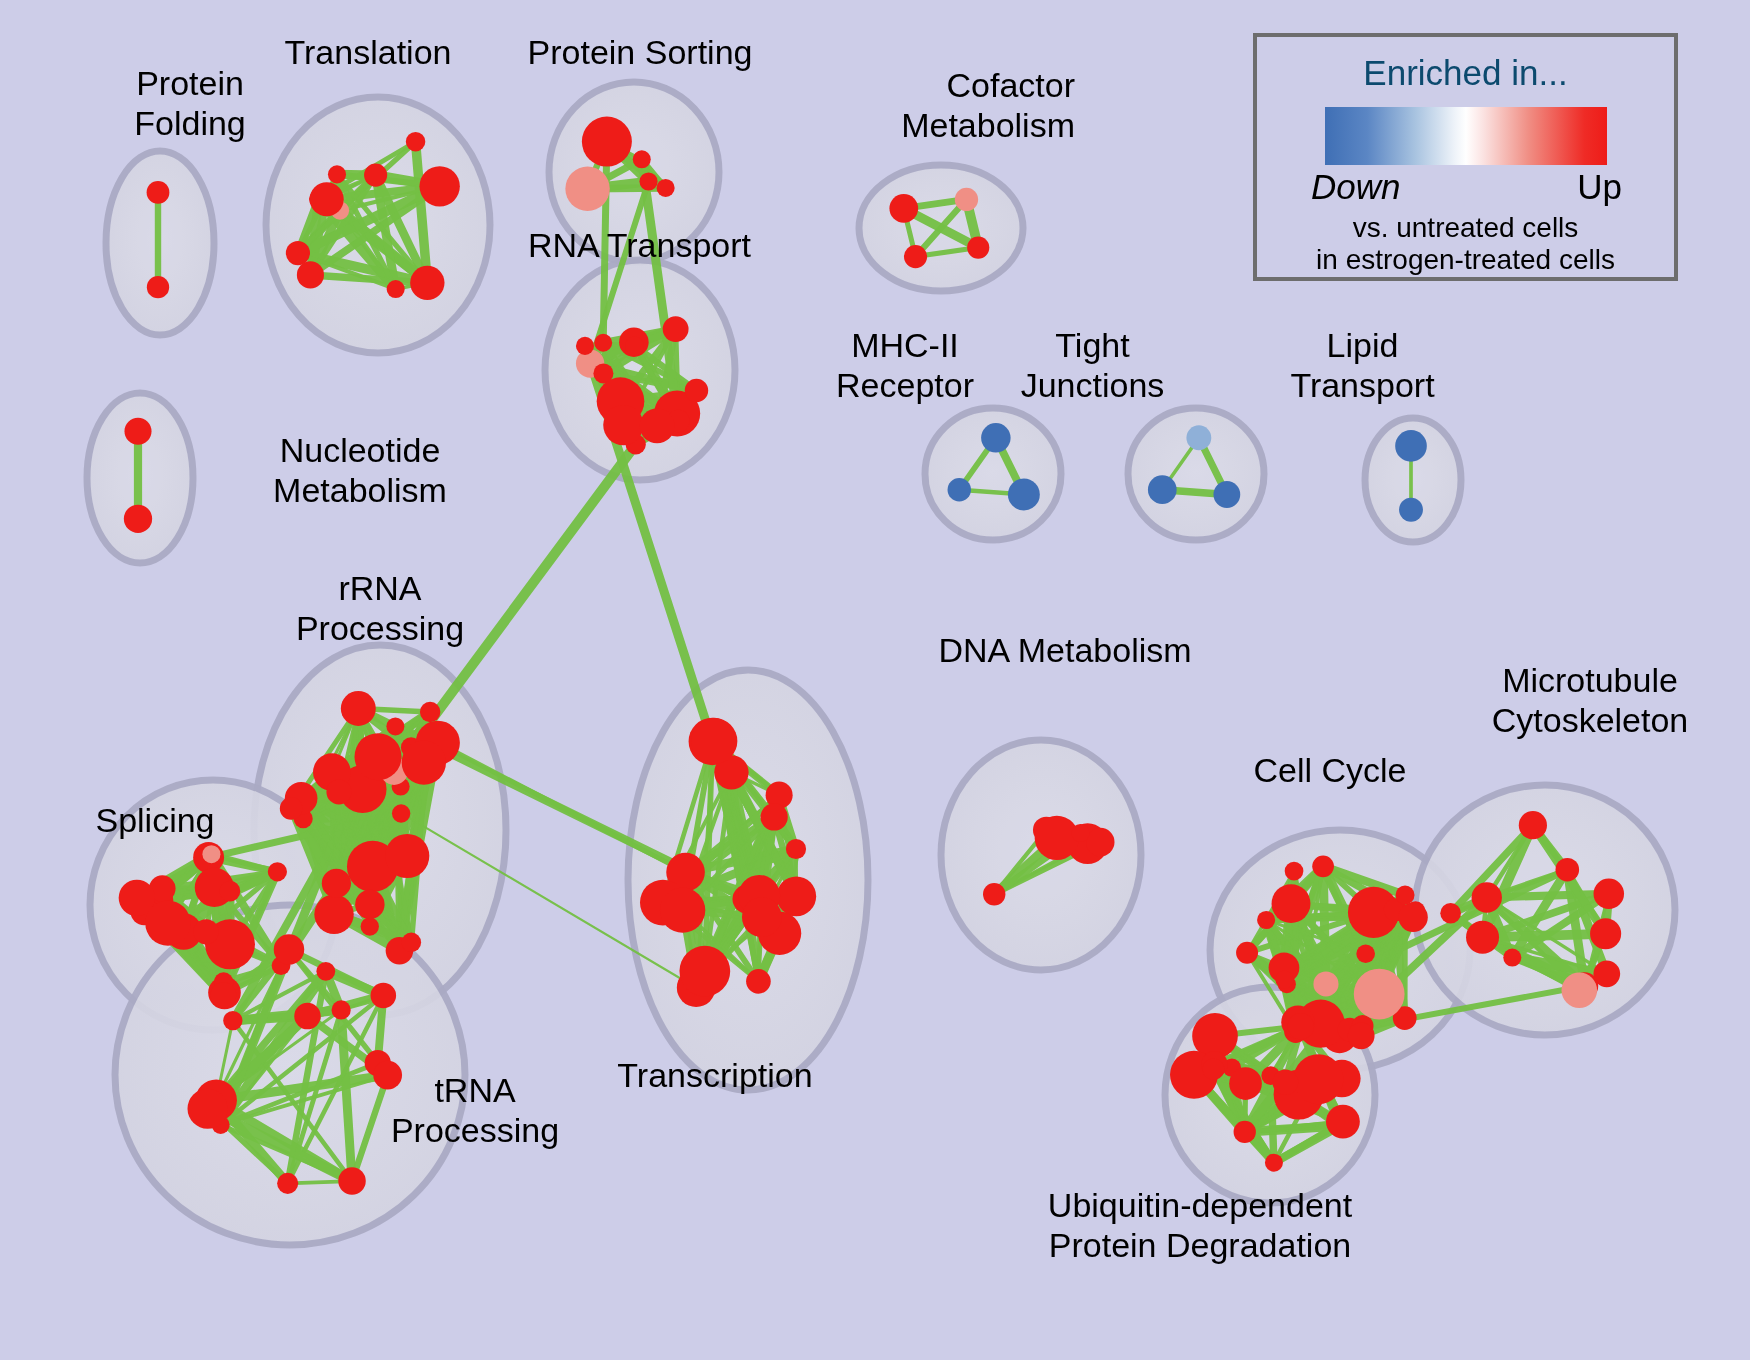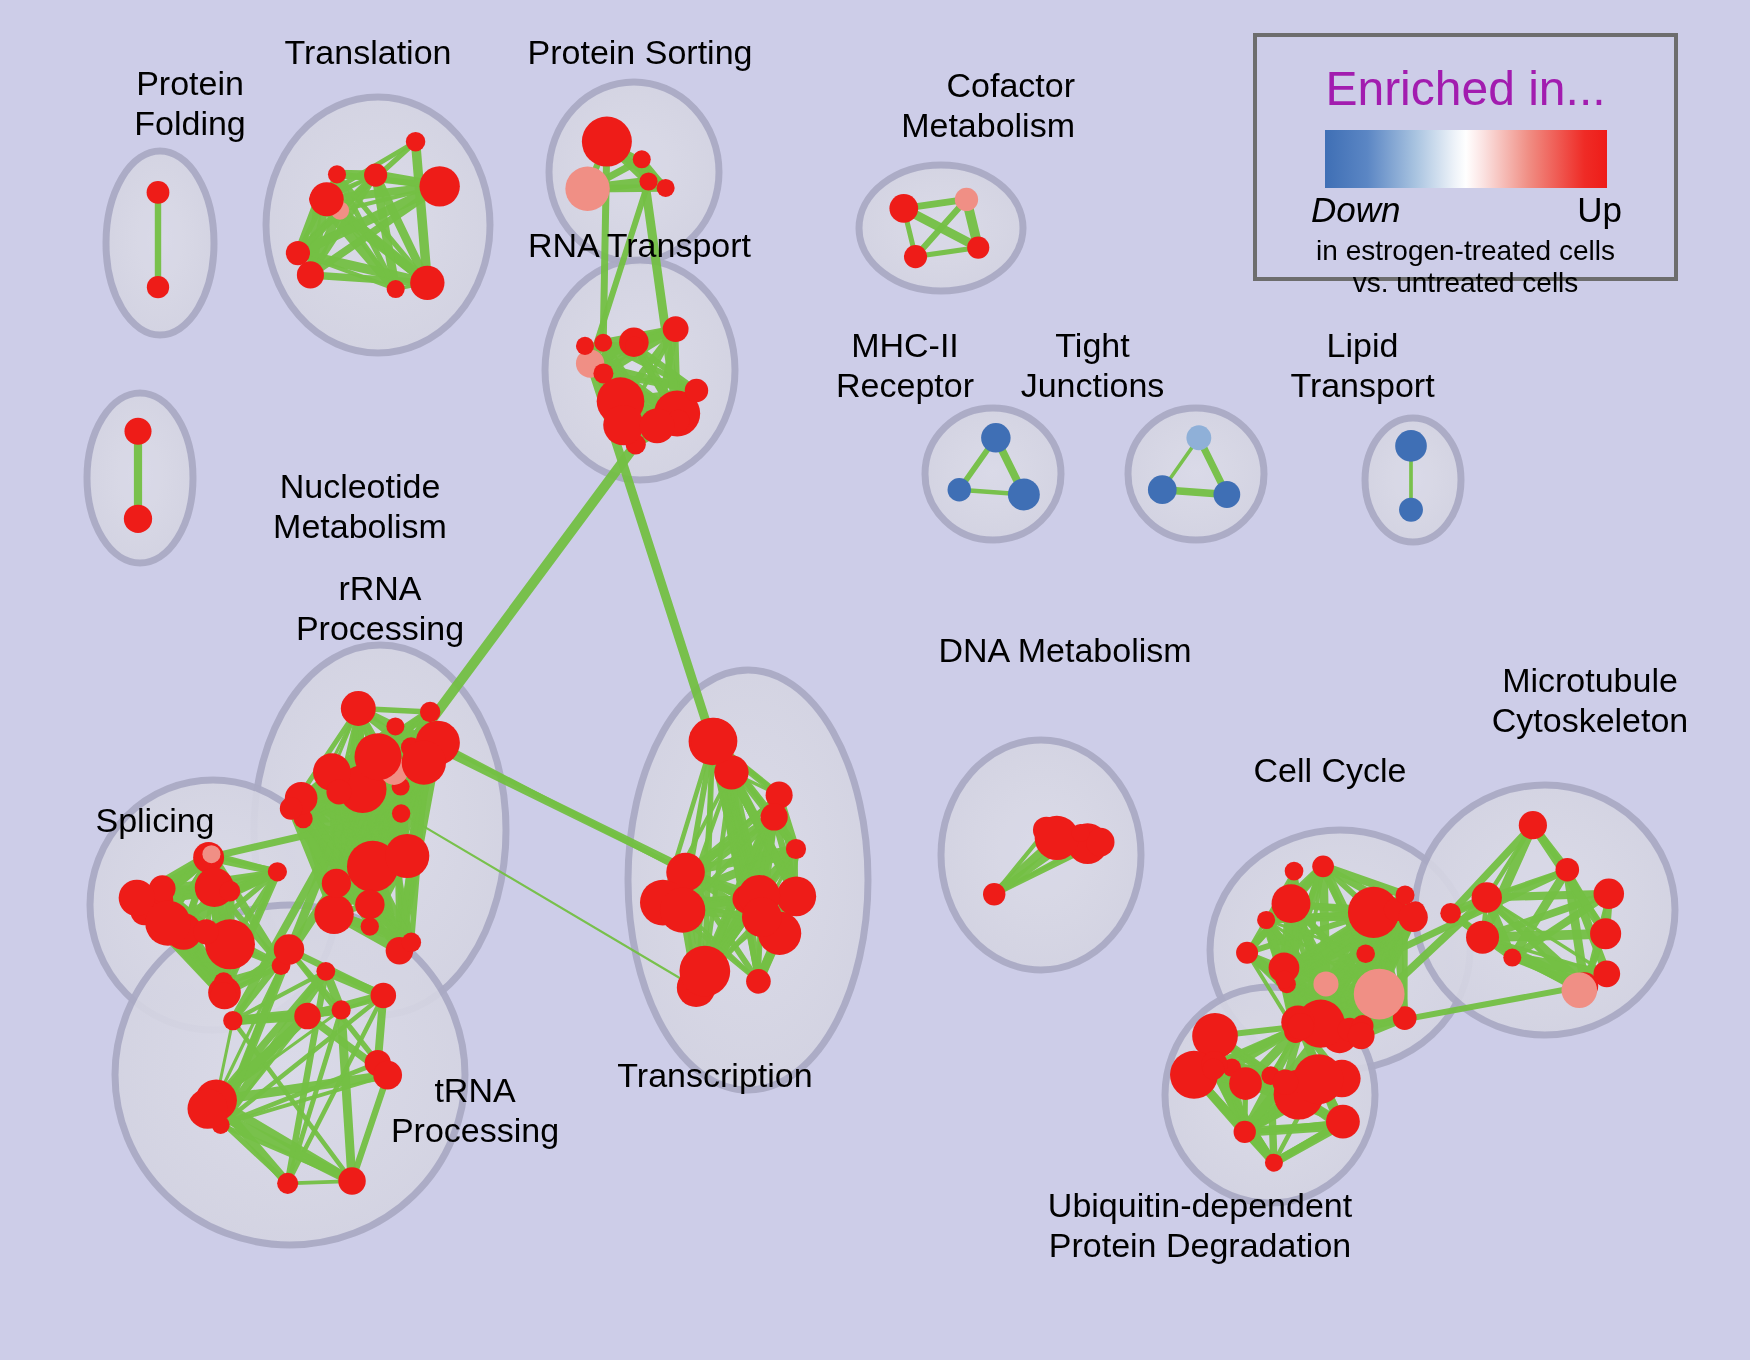--- a/index.html
+++ b/index.html
@@ -22,21 +22,21 @@
     pointer-events:none;
   }
   #legend{
     position:absolute;
     left:1253px;top:33px;width:425px;height:248px;
     background:#cdcde8;
     border:4px solid #6d6d6d;
     box-sizing:border-box;
   }
   #legend .lg-title{
-    text-align:center;font-size:48px;color:#a21caf;margin-top:24px;
+    text-align:center;font-size:35px;color:#0c4a6e;margin-top:16px;
     font-family:"Liberation Sans", sans-serif;
   }
   #legend .lg-bar{
     margin:14px auto 0 auto;width:282px;height:58px;
     background:linear-gradient(to right,#3f6fb5 0%,#5b86c4 15%,#a8c3e0 32%,#eef3f9 46%,#ffffff 50%,#fbe3e2 56%,#f08f85 72%,#ef2b26 92%,#ee1c18 100%);
   }
   #legend .lg-ends{
     position:relative;height:46px;margin-top:2px;
   }
   #legend .lg-down{position:absolute;left:54px;top:0;font-size:35px;font-style:italic;}
@@ -1106,21 +1106,21 @@
   </svg>
 
   <div id="labels">
       <div class="cl-label" style="left: 80px; top: 55px; width: 220px; margin-top: 8px;">Protein
 Folding</div>
       <div class="cl-label" style="left: 228px; top: 32px; width: 280px;">Translation</div>
       <div class="cl-label" style="left: 475px; top: 32px; width: 330px;">Protein Sorting</div>
       <div class="cl-label" style="left: 472px; top: 225px; width: 335px;">RNA Transport</div>
       <div class="cl-label" style="left: 785px; top: 65px; width: 290px; text-align: right;">Cofactor
 Metabolism</div>
-      <div class="cl-label" style="left: 215px; top: 430px; width: 290px; margin-top: 36px;">Nucleotide
+      <div class="cl-label" style="left: 215px; top: 430px; width: 290px;">Nucleotide
 Metabolism</div>
       <div class="cl-label" style="left: 790px; top: 325px; width: 230px;">MHC-II
 Receptor</div>
       <div class="cl-label" style="left: 980px; top: 325px; width: 225px;">Tight
 Junctions</div>
       <div class="cl-label" style="left: 1250px; top: 325px; width: 225px;">Lipid
 Transport</div>
       <div class="cl-label" style="left: 250px; top: 568px; width: 260px;">rRNA
 Processing</div>
       <div class="cl-label" style="left: 55px; top: 800px; width: 200px;">Splicing</div>
@@ -1135,16 +1135,16 @@
 Protein Degradation</div>
     </div>
 
   <div id="legend">
     <div class="lg-title">Enriched in...</div>
     <div class="lg-bar"></div>
     <div class="lg-ends">
       <span class="lg-down">Down</span>
       <span class="lg-up">Up</span>
     </div>
+    <div class="lg-sub">vs. untreated cells</div>
     <div class="lg-sub">in estrogen-treated cells</div>
-    <div class="lg-sub">vs. untreated cells</div>
   </div>
 </div>
 
 </body></html>

